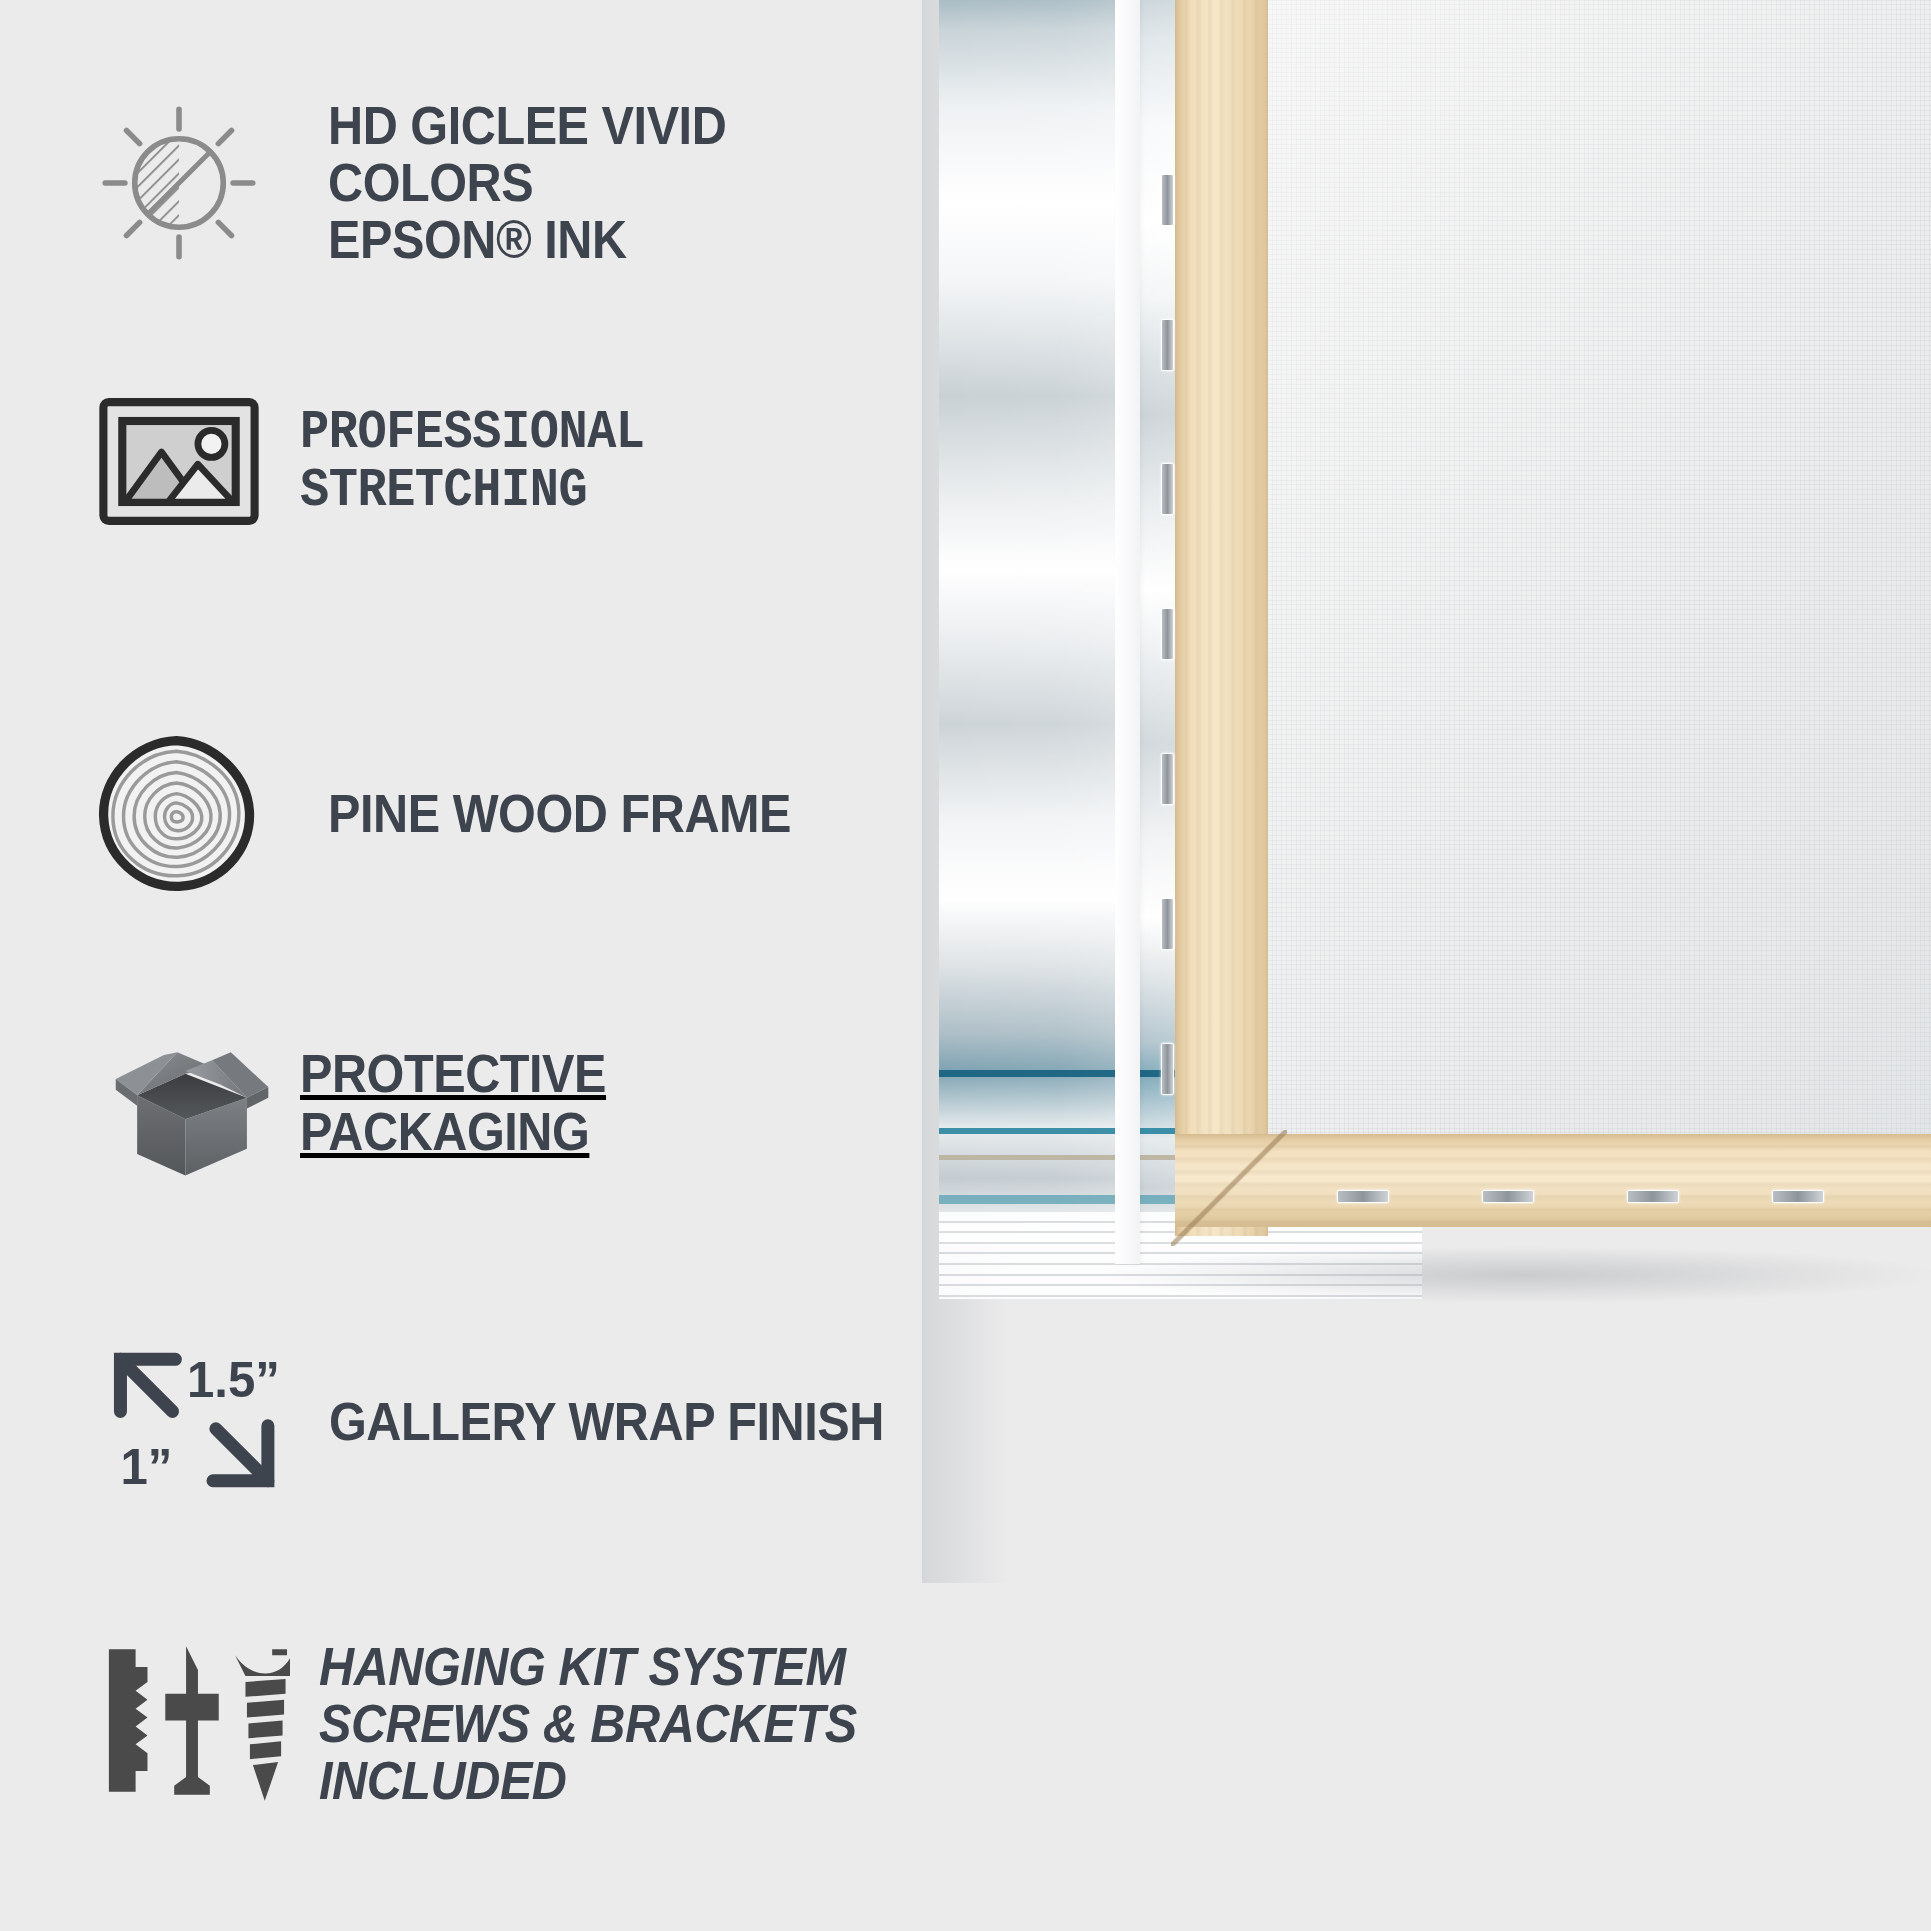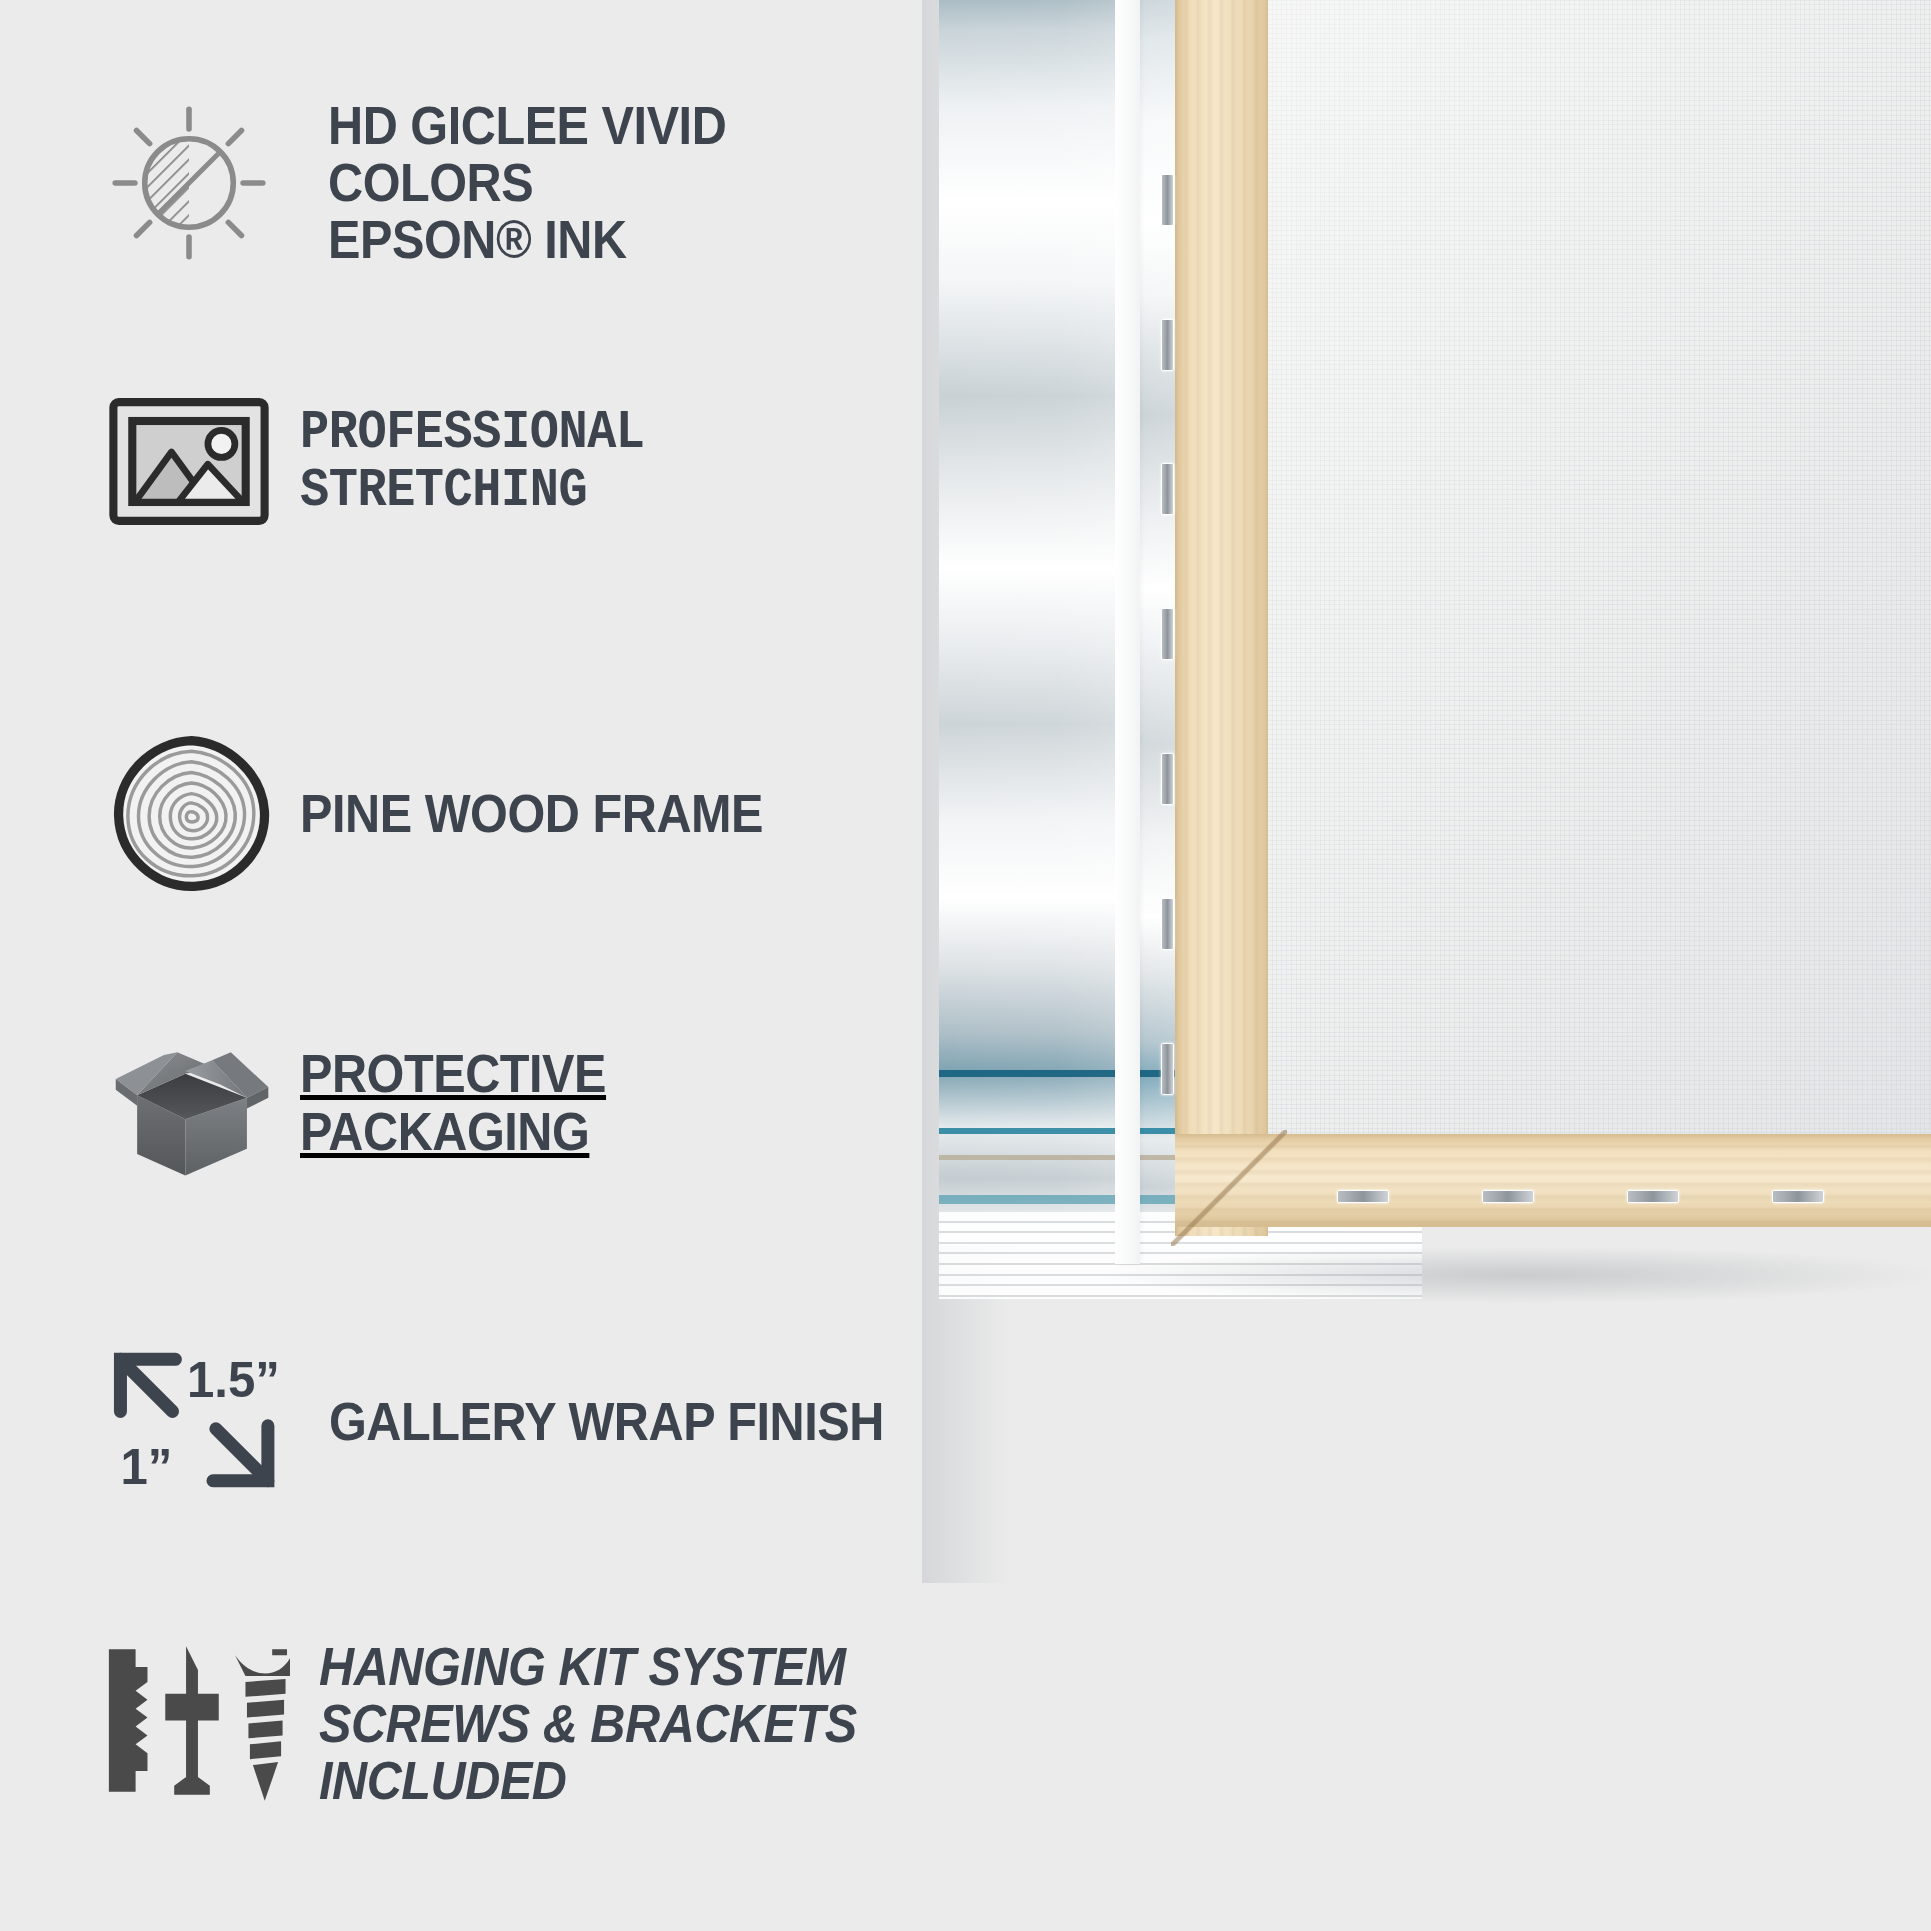--- a/index.html
+++ b/index.html
@@ -16,36 +16,36 @@
   .features{
     position:absolute;left:0;top:0;width:966px;height:1931px;
   }
   .feature{
     position:absolute;
     display:flex;align-items:center;
     left:97px;
   }
   .f-icon{
     width:174px;flex:0 0 174px;
-    display:flex;align-items:center;justify-content:flex-end;
+    display:flex;align-items:center;justify-content:flex-start;
   }
   .f-label{
     margin-left:29px;
     color:#3e444e;
     font-weight:bold;
     font-size:54px;
     line-height:1.06;
     letter-spacing:-0.5px;
     transform:scaleX(0.9);
     transform-origin:left center;
     white-space:pre-line;
   }
   .f1{top:97px;gap:28px;}
   .f2{top:394px;font-family:Liberation Mono, monospace;}
-  .f3{top:734px;}
+  .f3{top:734px;gap:28px;}
   .f4{top:1023px;text-decoration:underline;}
   .f5{top:1342px;}
   .f6{top:1632px;font-style:italic;}
 
   .f5 .f-icon{width:203px;flex:0 0 203px;}
   .f6 .f-icon{width:193px;flex:0 0 193px;}
 
   
   .photo{
     position:absolute;left:922px;top:0;width:1009px;height:1931px;

